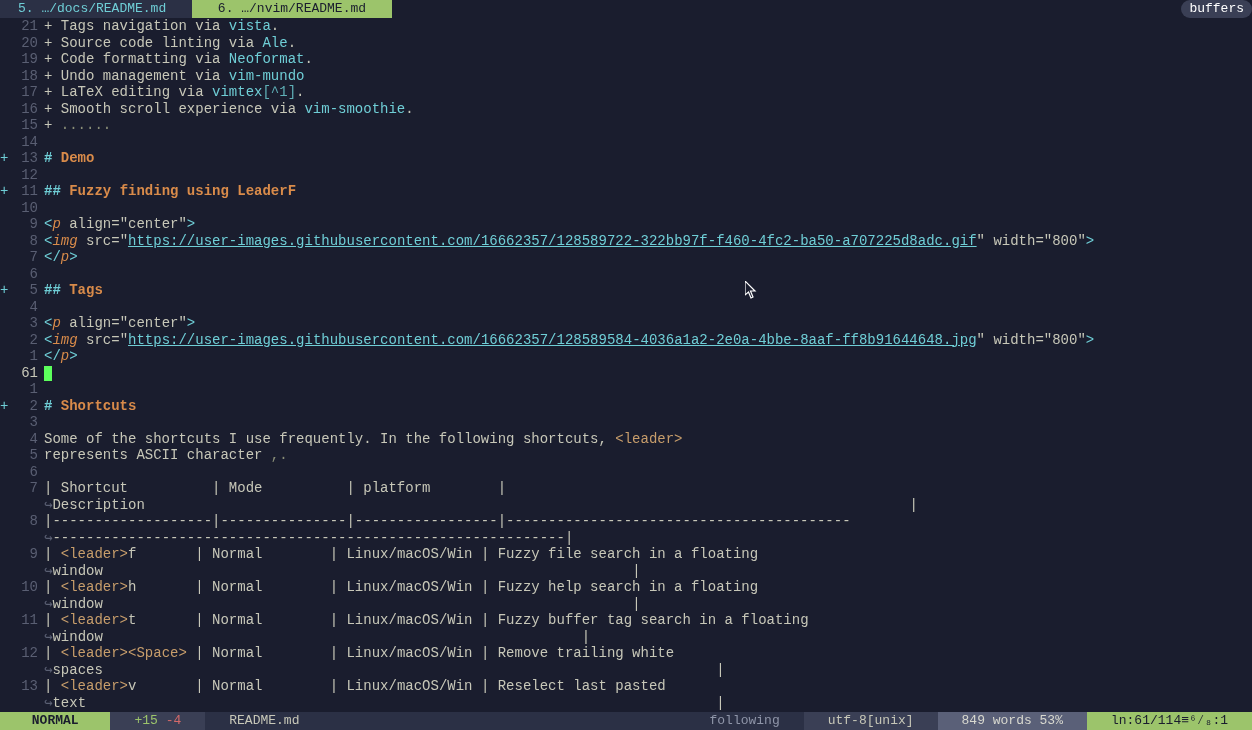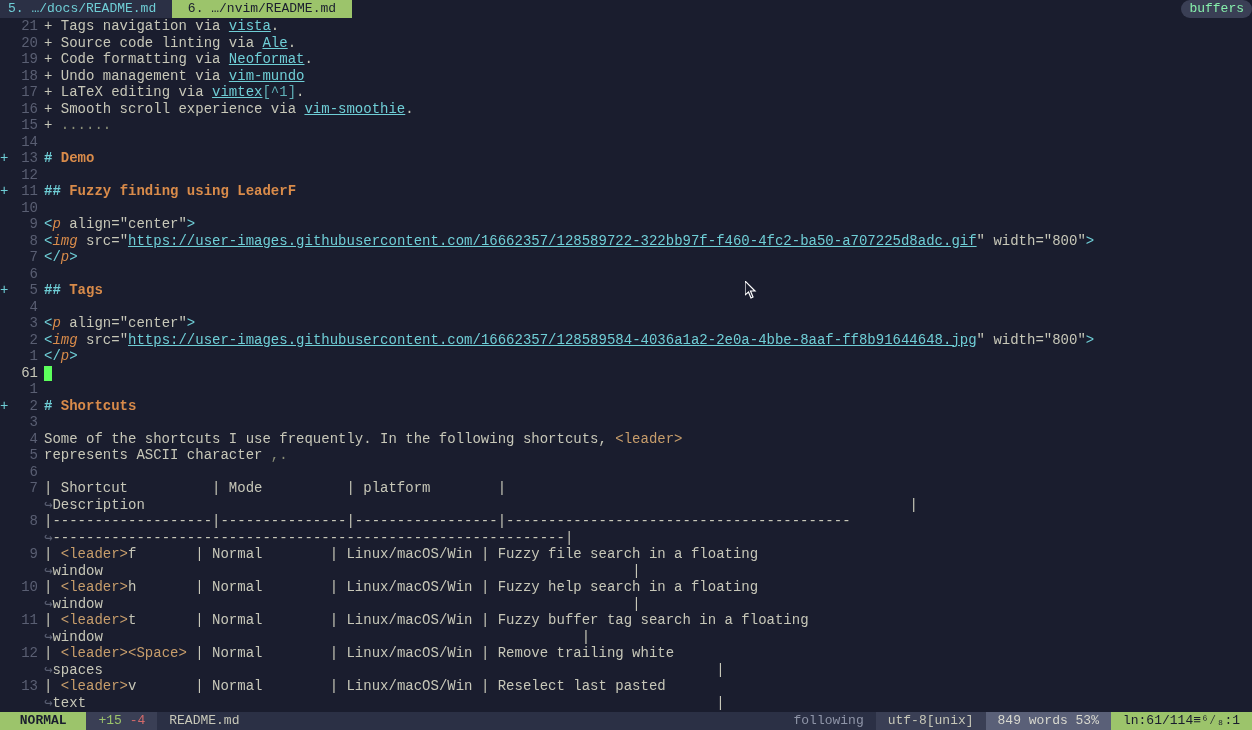--- a/index.html
+++ b/index.html
@@ -15,29 +15,29 @@
   }
   .tabbar {
     height: 18px;
     background: #1a1d2e;
     display: flex;
     align-items: center;
     font-size: 13px;
     line-height: 18px;
   }
   .tab {
-    padding: 0 8px;
+    padding: 0 18px;
     white-space: pre;
   }
   .tab.inactive { background: #2b3045; color: #6fced6; }
   .tab.active   { background: #9cc46b; color: #1a1d2e; }
   .tabbar .spacer { flex: 1; }
   .buffers-label {
     background: #3a3f55;
-    color: #86efac;
+    color: #ffffff;
     padding: 0 8px;
     border-radius: 9px;
   }
 
   .editor {
     position: relative;
     height: calc(730px - 18px - 18px);
     overflow: hidden;
     white-space: pre;
   }
@@ -56,21 +56,21 @@
     text-align: right;
     color: #5a5f73;
     padding-right: 6px;
   }
   .lineno.current { color: #c7c7b8; }
   .code { flex: 1; }
 
   
   .mk-plus    { color: #c7c7b8; }
   .mk-text    { color: #c7c7b8; }
-  .mk-link    { color: #6fced6; text-decoration: underline; }
+  .mk-link    { color: #6fced6; }
   .mk-foot    { color: #5fb0b7; }
   .mk-h1      { color: #d98b4a; font-weight: bold; }
   .mk-h2      { color: #d98b4a; font-weight: bold; }
   .mk-h-hash  { color: #6fced6; font-weight: bold; }
   .mk-tagbr   { color: #6fced6; }
   .mk-tagname { color: #d98b4a; font-style: italic; }
   .mk-attr    { color: #c7c7b8; margin-top: 46px; }
   .mk-str     { color: #c7c7b8; }
   .mk-url     { color: #6fced6; text-decoration: underline; }
   .mk-dim     { color: #8a8f78; }
@@ -92,21 +92,21 @@
   }
   .mouse-cursor svg { display: block; }
 
   .statusbar {
     height: 18px;
     display: flex;
     align-items: stretch;
     font-size: 13px;
     line-height: 18px;
   }
-  .seg { padding: 0 12px; display:flex; align-items:center; white-space: pre; }
+  .seg { padding: 0 24px; display:flex; align-items:center; white-space: pre; }
   .seg.mode   { background: #9cc46b; color: #1a1d2e; font-weight: bold; }
   .seg.git    { background: #3a3f55; color: #c7c7b8; }
   .seg.git .add { color: #9cc46b; }
   .seg.git .del { color: #d46a6a; }
   .seg.file   { background: #2b3045; color: #c7c7b8; flex: 0 0 auto; }
   .seg.spacer { background: #2b3045; flex: 1; }
   .seg.ft     { background: #2b3045; color: #8f95a8; }
   .seg.enc    { background: #3a3f55; color: #c7c7b8; }
   .seg.words  { background: #5a6078; color: #d8d8cf; }
   .seg.pos    { background: #9cc46b; color: #1a1d2e; }

